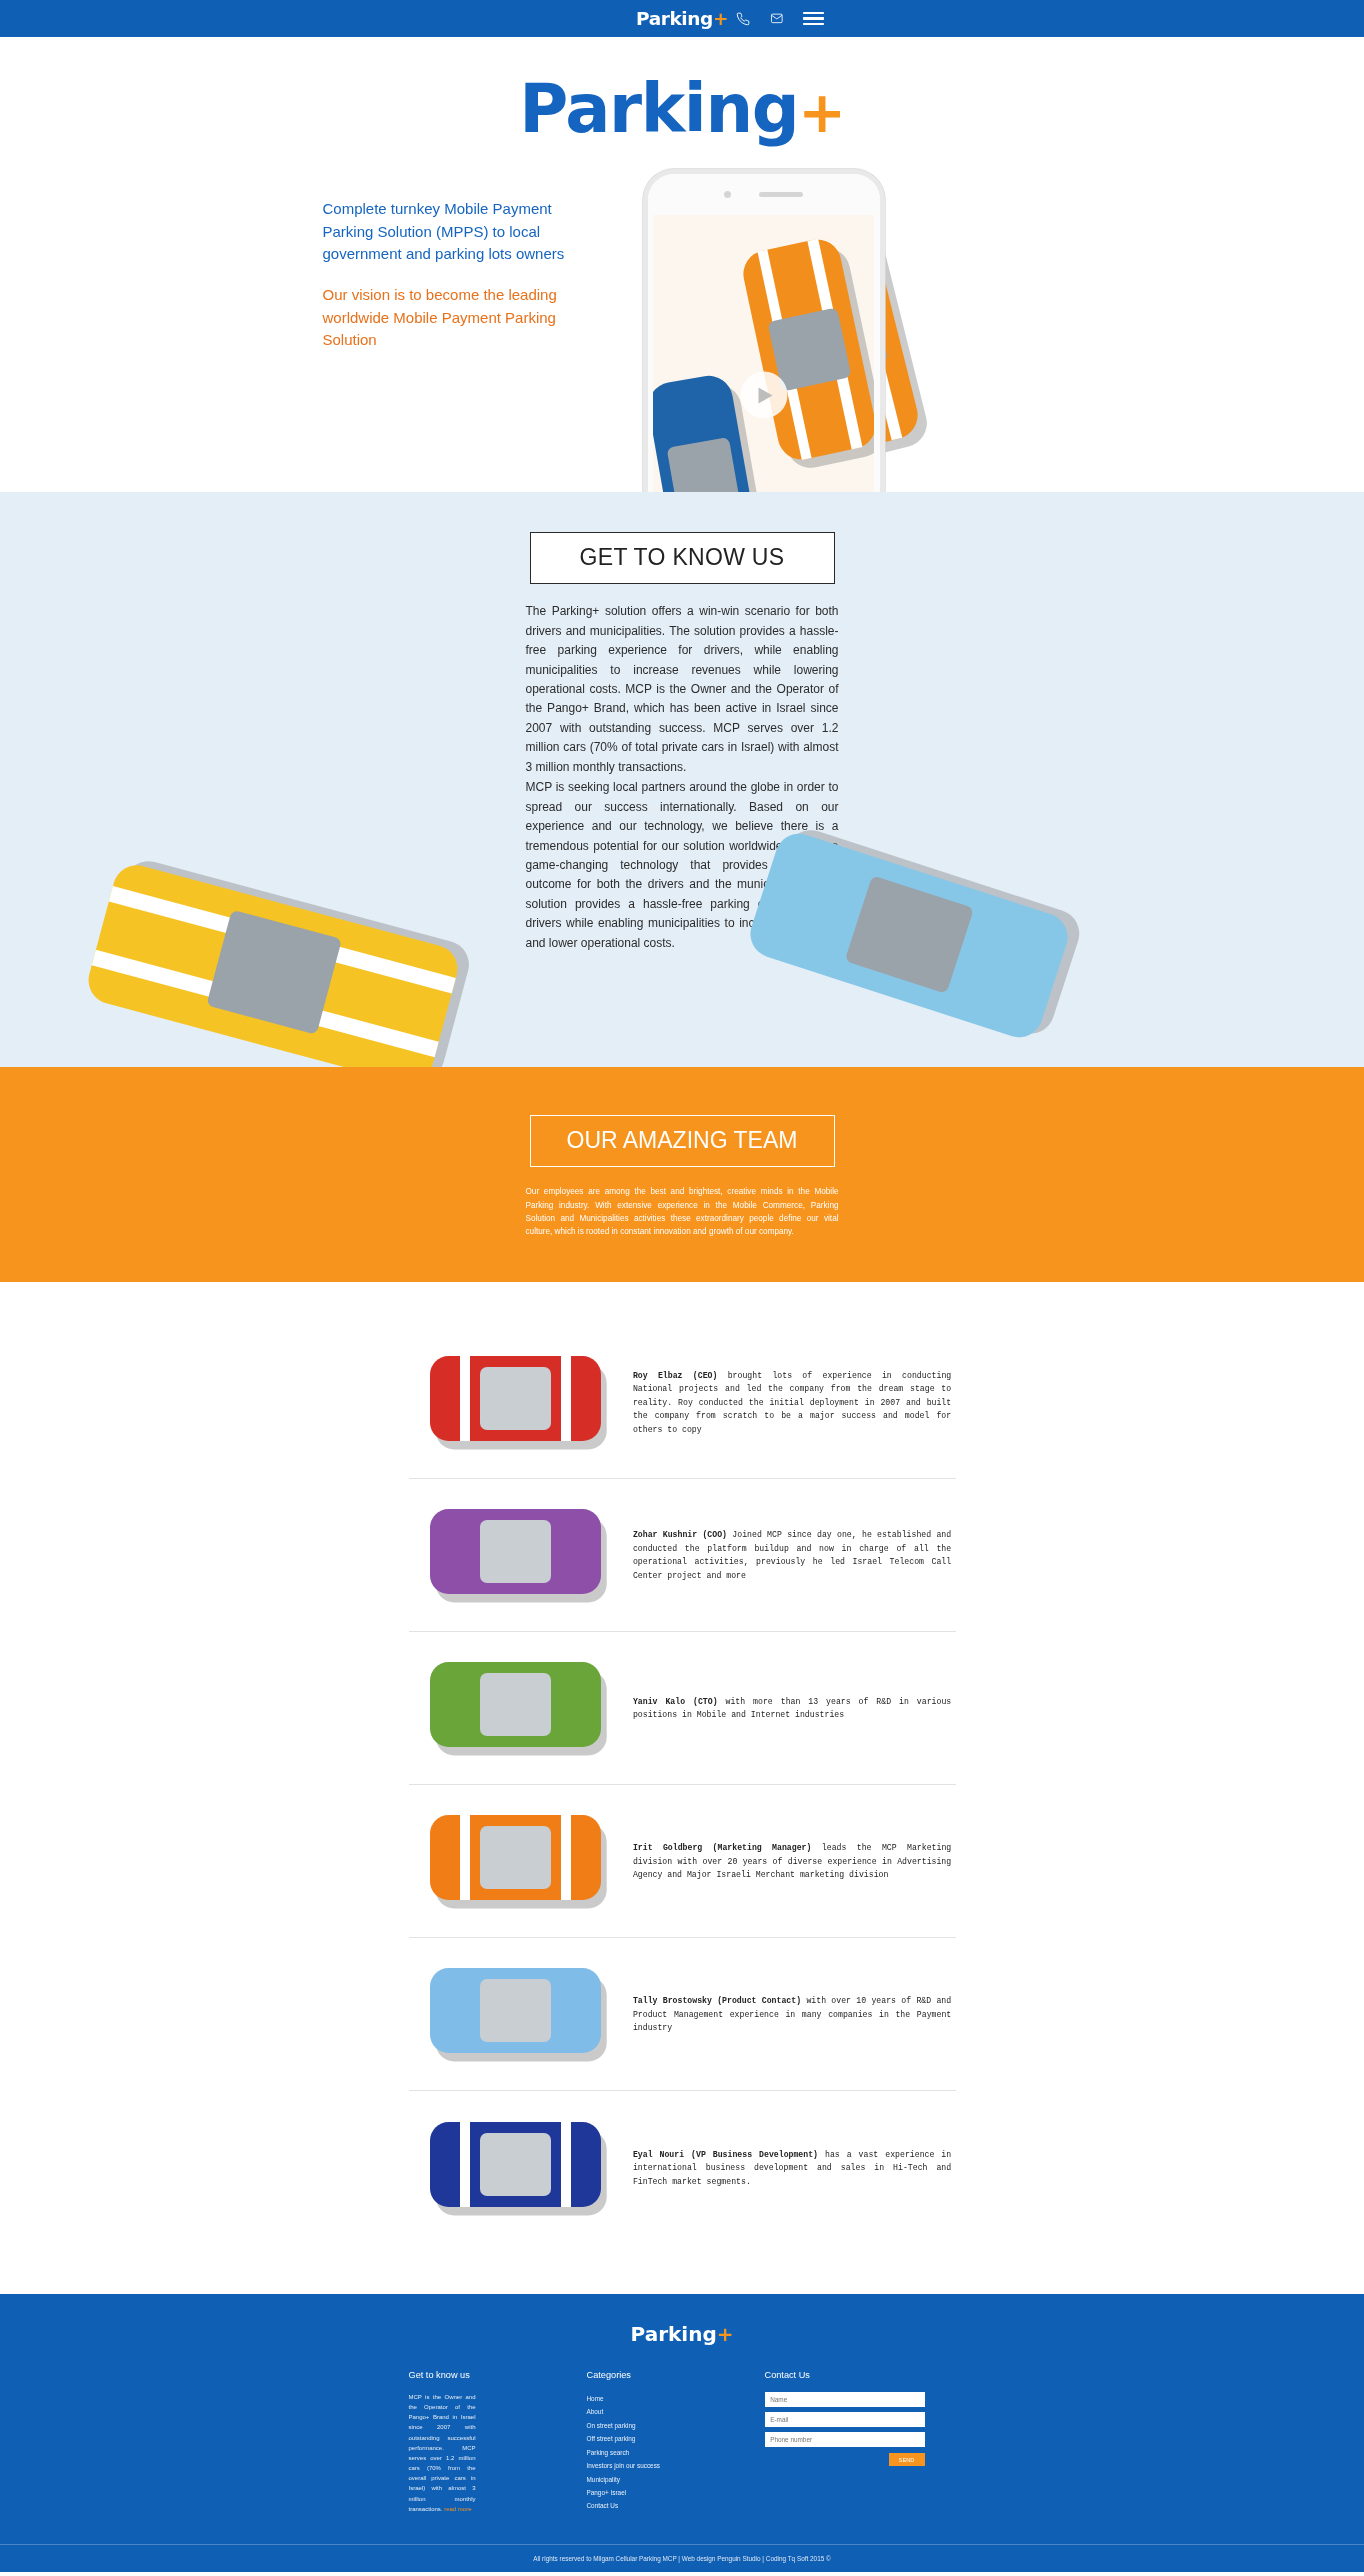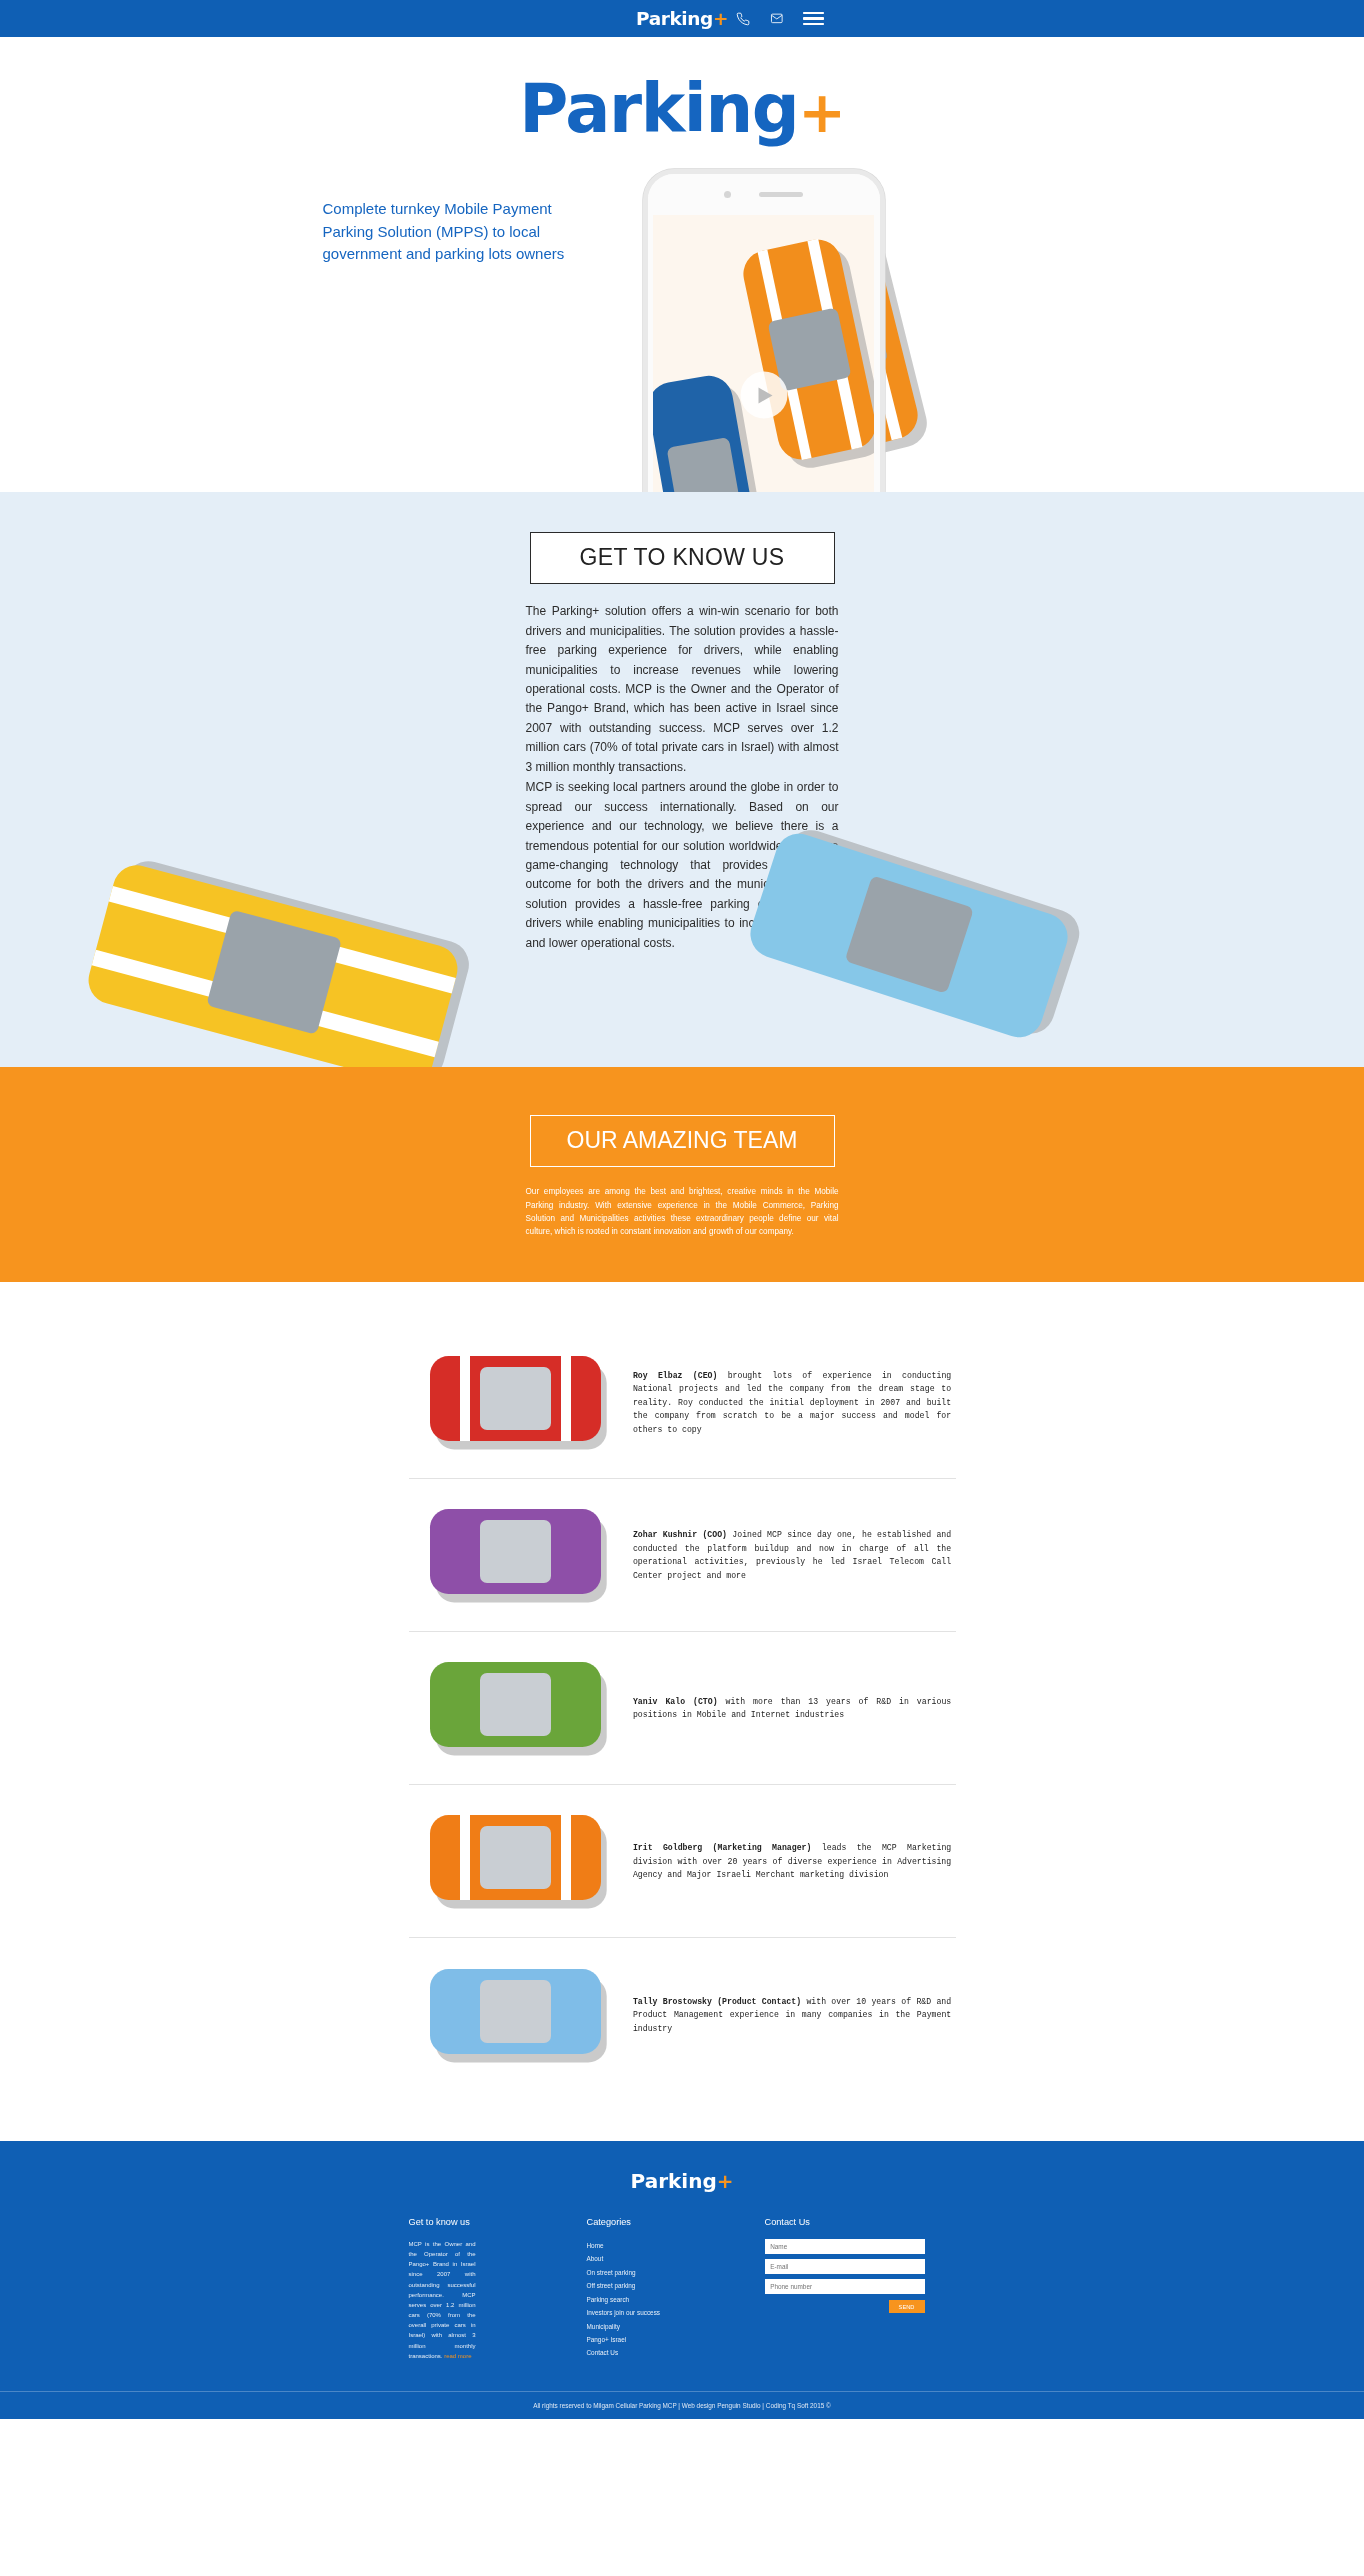--- a/index.html
+++ b/index.html
@@ -366,20 +366,21 @@
       <div class="cab" style="left:15.6px;top:78px;width:75px;height:78px;"></div>
     </div>
     <div class="car car-blue-hero">
       <div class="cab" style="left:12.8px;top:67px;width:67px;height:71px;"></div>
     </div>
   </div>
 
   <div class="hero-inner">
     <div class="hero-text">
       <div class="p1">Complete turnkey Mobile Payment Parking Solution (MPPS) to local government and parking lots owners</div>
+      <div class="p2">Our vision is to become the leading worldwide Mobile Payment Parking Solution</div>
     </div>
 
     <div class="hero-phone">
       <div class="phone-top">
         <span class="phone-cam"></span>
         <span class="phone-speaker"></span>
       </div>
       <div class="phone-screen">
         <div class="car" style="width:99px;height:213px;background:#f28e1c;left:107px;top:28px;transform:rotate(-12deg);">
           <div class="stripe" style="left:18.5px;top:0;width:10.7px;height:213px;"></div>
@@ -472,20 +473,32 @@
     <div class="team-thumb">
       <div class="team-car" style="background:#7fbde8;">
         <div class="cabin"></div>
       </div>
     </div>
     <div class="team-text">
       <b>Tally Brostowsky (Product Contact)</b><span> with over 10 years of R&amp;D and Product Management experience in many companies in the Payment industry</span>
     </div>
   </div>
 
+  <div class="team-row">
+    <div class="team-thumb">
+      <div class="team-car" style="background:#20379a;">
+        <div class="cabin"></div>
+        <div class="vstripe" style="left:30px;"></div>
+        <div class="vstripe" style="left:131px;"></div>
+      </div>
+    </div>
+    <div class="team-text">
+      <b>Eyal Nouri (VP Business Development)</b><span> has a vast experience in international business development and sales in Hi-Tech and FinTech market segments.</span>
+    </div>
+  </div>
 
 </div>
 
 <div class="footer">
   <div class="footer-logo">
     <span>Parking</span><span class="plus">+</span>
   </div>
 
   <div class="footer-cols">
     <div class="fcol first">

